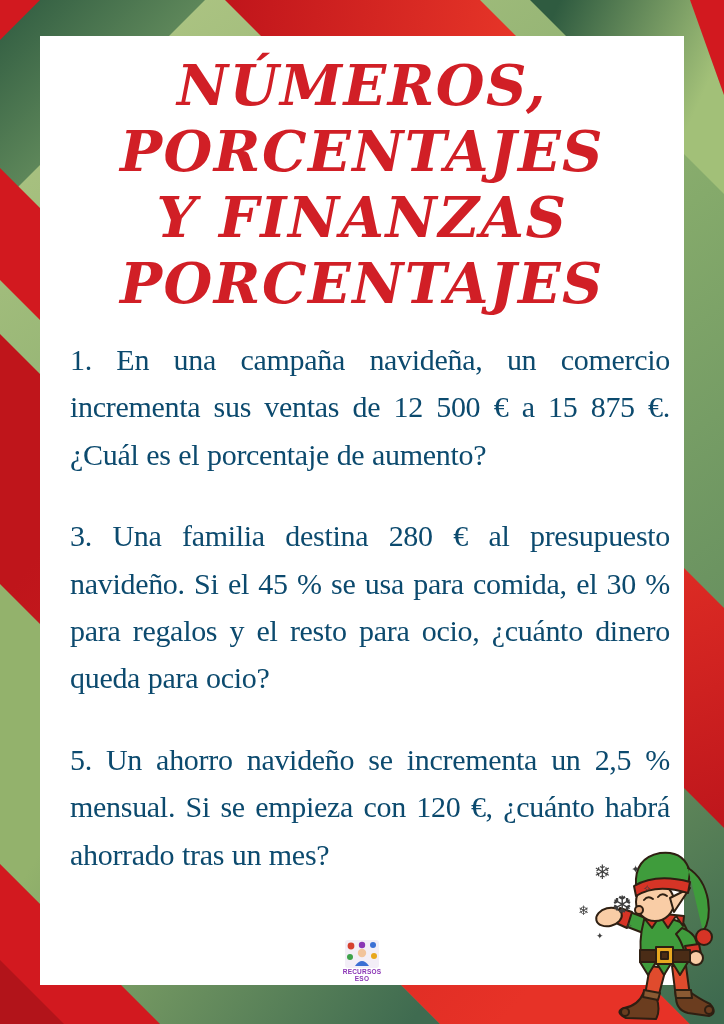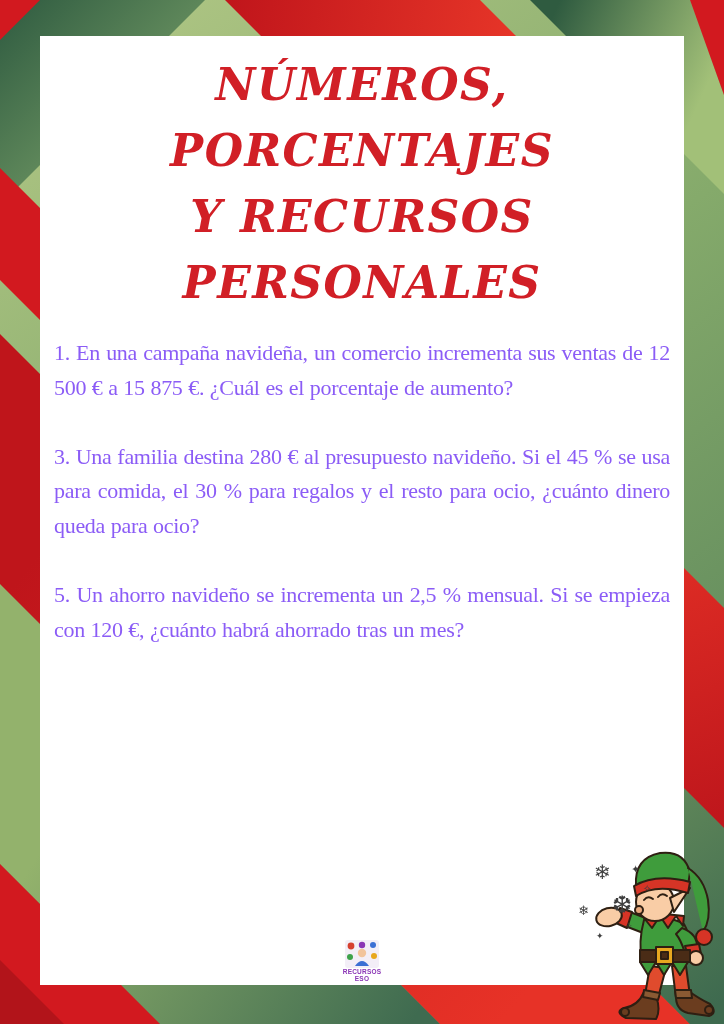--- a/index.html
+++ b/index.html
@@ -10,27 +10,27 @@
   .bg-svg{position:absolute;left:0;top:0;z-index:0;display:block;}
   .card{
     position:absolute;left:40px;top:36px;width:644px;height:949px;
     background:#ffffff;z-index:2;box-sizing:border-box;
     padding:16px 14px 0 14px;
   }
   .title{
     text-align:center;color:#d11f26;
     font-family:"DejaVu Serif","Liberation Serif",serif;
     font-style:italic;font-weight:bold;
-    font-size:44px;line-height:66px;letter-spacing:1.5px;
+    font-size:56px;line-height:66px;letter-spacing:1.5px;
     margin:0 0 20px 0;
   }
   .title .t-line{display:block;}
   .problems p{
-    font-size:22px;line-height:1.58;color:#8b5cf6;
-    text-align:justify;margin:0 0 34px 0;
+    font-size:30px;line-height:1.58;color:#0c4a6e;
+    text-align:justify;margin:0 0 34px 16px;
     letter-spacing:-0.3px;word-spacing:0.5px;
   }
   .flake{
     position:absolute;z-index:6;color:#3f3f3f;
     font-family:"DejaVu Sans",sans-serif;line-height:1;
   }
   .elf-wrap{position:absolute;right:0;bottom:0;width:132px;height:178px;z-index:5;}
   .logo{
     position:absolute;left:338px;top:940px;width:48px;height:46px;z-index:4;
     display:flex;flex-direction:column;align-items:center;
@@ -93,21 +93,21 @@
     <polygon points="0,0 40,0 0,40" fill="#d2191f"></polygon>
     <polygon points="0,168 300,468 300,580 0,280" fill="#d2191f"></polygon>
     <polygon points="225,0 480,0 560,80 305,80" fill="url(#gTop)"></polygon>
     <polygon points="530,0 690,0 724,95 724,194" fill="url(#gTR)"></polygon>
     <polygon points="690,0 724,0 724,95" fill="#d2191f"></polygon>
   </svg>
 
   <div class="card">
     <h1 class="title">
       <span class="t-line">NÚMEROS, PORCENTAJES</span>
-      <span class="t-line">Y RECURSOS PERSONALES</span>
+      <span class="t-line">Y FINANZAS PORCENTAJES</span>
     </h1>
     <div class="problems">
       <p>1. En una campaña navideña, un comercio incrementa sus ventas de 12 500 € a 15 875 €. ¿Cuál es el porcentaje de aumento?</p>
       <p>3. Una familia destina 280 € al presupuesto navideño. Si el 45 % se usa para comida, el 30 % para regalos y el resto para ocio, ¿cuánto dinero queda para ocio?</p>
       <p>5. Un ahorro navideño se incrementa un 2,5 % mensual. Si se empieza con 120 €, ¿cuánto habrá ahorrado tras un mes?</p>
     </div>
   </div>
 
   <span class="flake" style="left:594px;top:862px;font-size:20px;">❄</span>
   <span class="flake" style="left:612px;top:893px;font-size:24px;">❆</span>

